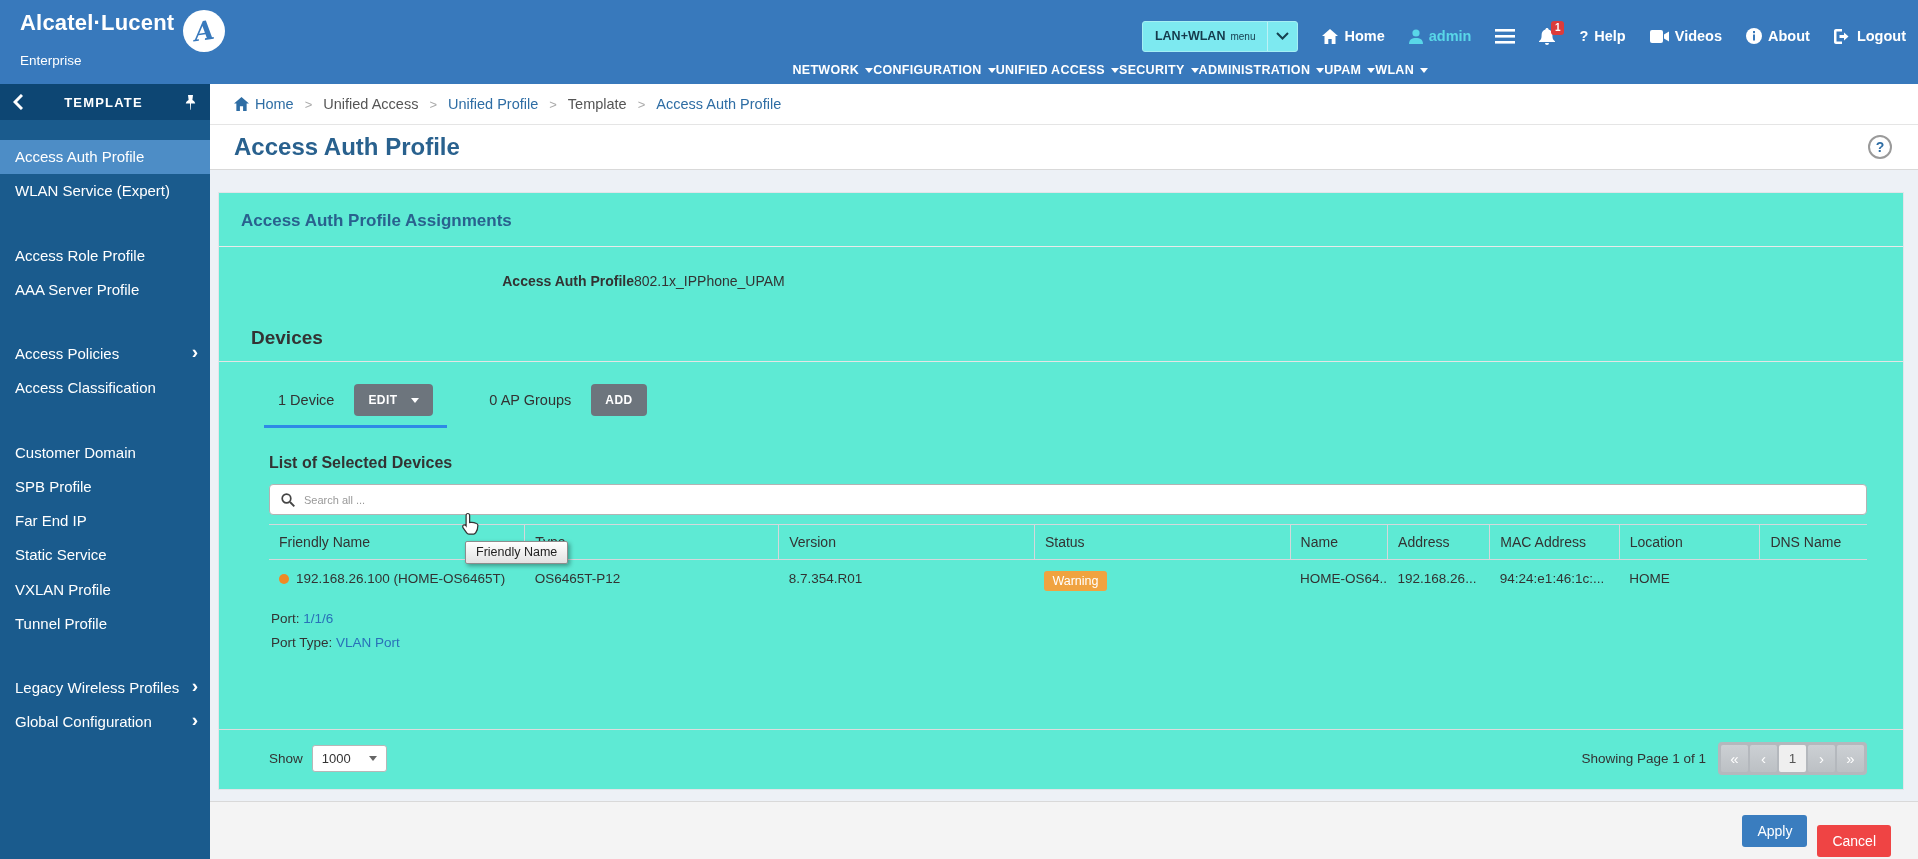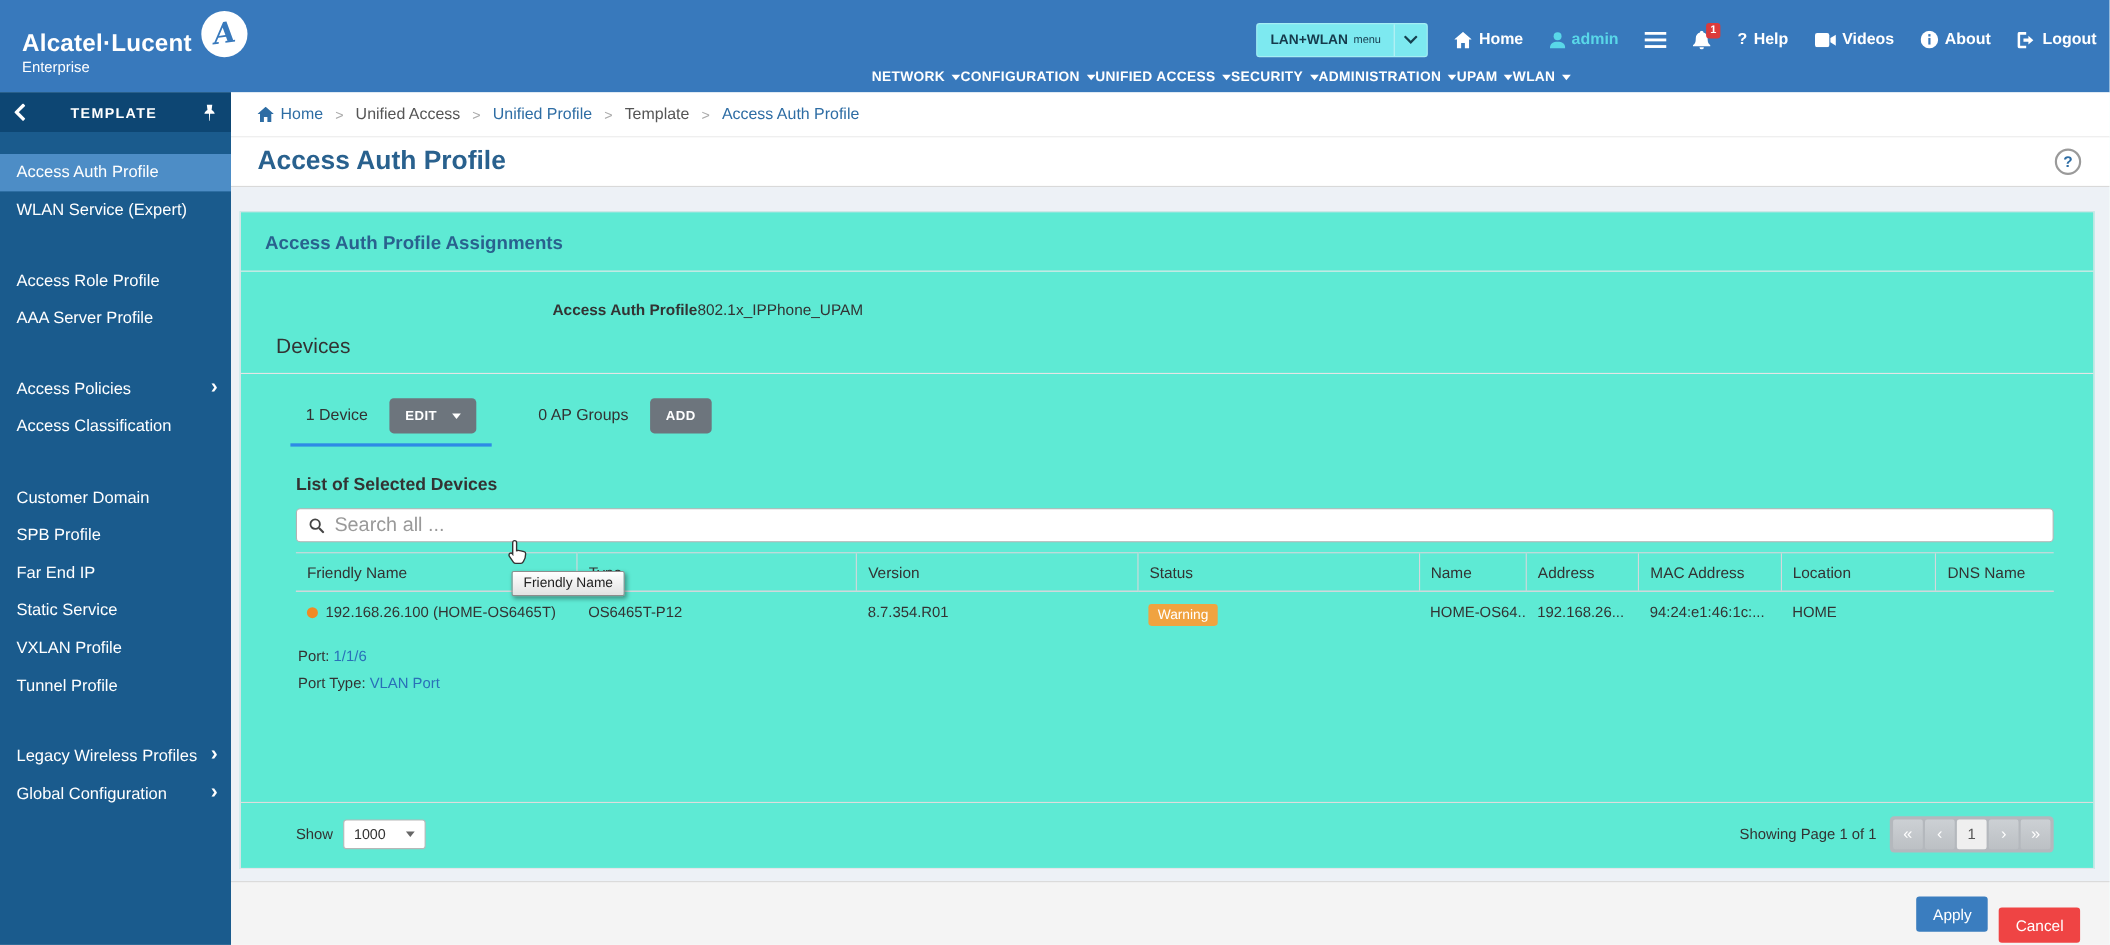--- a/index.html
+++ b/index.html
@@ -2,21 +2,21 @@
 <html><head>
 <meta charset="utf-8">
 <style>
   * { margin:0; padding:0; box-sizing:border-box; }
   body { font-family:"Liberation Sans", sans-serif; background:#fff; }
   .app { position:relative; width:1918px; height:859px; overflow:hidden; background:#fff; }
 
   
   .top-header { position:absolute; left:0; top:0; width:1918px; height:84px; background:#3879bc; }
   .brand { position:absolute; left:20px; top:10px; color:#fff; }
-  .brand-row { display:flex; align-items:flex-end; gap:9px; }
+  .brand-row { display:flex; align-items:flex-start; gap:9px; }
   .brand-name { font-size:22px; font-weight:bold; letter-spacing:.2px; }
   .brand-logo { width:42px; height:42px; border-radius:50%; background:#fff; display:flex; align-items:center; justify-content:center; }
   .brand-logo span { font-family:"DejaVu Serif", serif; font-style:italic; font-weight:bold; font-size:26px; color:#3879bc; transform:rotate(-8deg); }
   .brand-tag { font-size:13.5px; margin-top:1px; }
 
   .topbar { position:absolute; top:19px; right:12px; height:34px; display:flex; align-items:center; gap:24px; color:#fff; font-size:14.5px; font-weight:bold; }
   .topbar a, .topbar .tb-item { display:flex; align-items:center; gap:6px; color:#fff; text-decoration:none; cursor:pointer; }
   .tb-user { color:#59d7e8 !important; }
   .tb-user svg { fill:#59d7e8; }
   .ctx-btn { display:flex; align-items:stretch; background:#7de9f0; border:1px solid #a5eff4; border-radius:3px; color:#153a4c; height:31px; cursor:pointer; overflow:hidden; }
@@ -49,32 +49,32 @@
   .page-title { color:#29618e; font-size:24px; font-weight:bold; }
   .help-circle { width:24px; height:24px; border-radius:50%; border:2px solid #9a9a9a; color:#2e6da4; font-weight:bold; font-size:14px; display:flex; align-items:center; justify-content:center; cursor:pointer; }
 
   
   .panel { position:absolute; left:210px; top:170px; width:1708px; height:631px; background:#edf1f6; padding:22px 14px 11px 8px; }
   .card { background:#5eead4; border:1px solid #e2e5e9; height:100%; display:flex; flex-direction:column; }
   .card-head { padding:18px 22px 15px; border-bottom:1px solid #eaeaea; color:#29618e; font-size:17px; font-weight:bold; }
   .field-row { display:flex; align-items:center; padding:26px 0 4px; font-size:14px; color:#333; }
   .field-label { width:415px; text-align:right; font-weight:bold; }
   .field-value { }
-  .devices-head { margin-top:12px; padding:0 22px 12px 32px; border-bottom:1px solid #e5e5e5; font-size:19px; color:#333; }
+  .devices-head { margin-top:34px; padding:0 22px 12px 32px; border-bottom:1px solid #e5e5e5; font-size:19px; color:#333;font-weight:bold; }
 
   .tabs-row { display:flex; align-items:flex-start; margin:20px 0 0 45px; gap:28px; }
   .tab-group { display:flex; align-items:center; gap:20px; padding:2px 14px 9px; }
   .tab-group.active { border-bottom:3px solid #2e8ae6; }
   .tab-label { font-size:14.5px; color:#333; cursor:pointer; }
   .gray-btn { background:#6d757d; color:#fff; border:none; border-radius:4px; font-size:12px; font-weight:bold; letter-spacing:.4px; padding:9px 14px; display:flex; align-items:center; gap:8px; cursor:pointer; font-family:inherit; }
 
   .list-head { margin:26px 0 0 50px; font-size:16px; font-weight:bold; color:#333; }
   .table-zone { margin:12px 36px 0 50px; position:relative; }
   .search-box { display:flex; align-items:center; gap:9px; border:1px solid #b3b3b3; border-radius:4px; height:31px; padding:0 11px; background:#fff; }
-  .search-box input { border:none; outline:none; flex:1; font-size:18px; color:#444; font-family:inherit; background:transparent; }
+  .search-box input { border:none; outline:none; flex:1; font-size:11px; color:#444; font-family:inherit; background:transparent; }
   .search-box input::placeholder { color:#999; }
 
   table.devices { width:100%; border-collapse:collapse; margin-top:9px; table-layout:fixed; }
   table.devices th { border-top:1px solid #d5d8db; border-bottom:1px solid #d5d8db; border-left:1px solid #d5d8db; font-size:14px; font-weight:normal; color:#333; text-align:left; padding:9px 10px; cursor:pointer; white-space:nowrap; overflow:hidden; }
   table.devices th:first-child { border-left:none; }
   table.devices td { font-size:13.5px; color:#333; padding:11px 10px 9px; vertical-align:top; white-space:nowrap; overflow:hidden; }
   .dot { display:inline-block; width:10px; height:10px; border-radius:50%; background:#f08a24; margin-right:7px; vertical-align:-1px; }
   .status-badge { display:inline-block; background:#f0a340; color:#fff; font-size:12.5px; border-radius:3px; padding:3px 8px; }
 
   .detail-zone { margin:2px 36px 0 52px; flex:1; font-size:13.5px; color:#333; }

